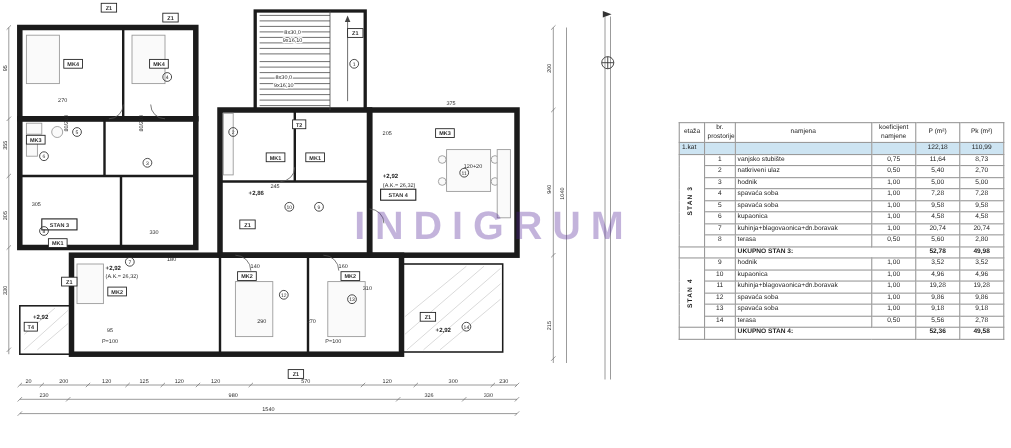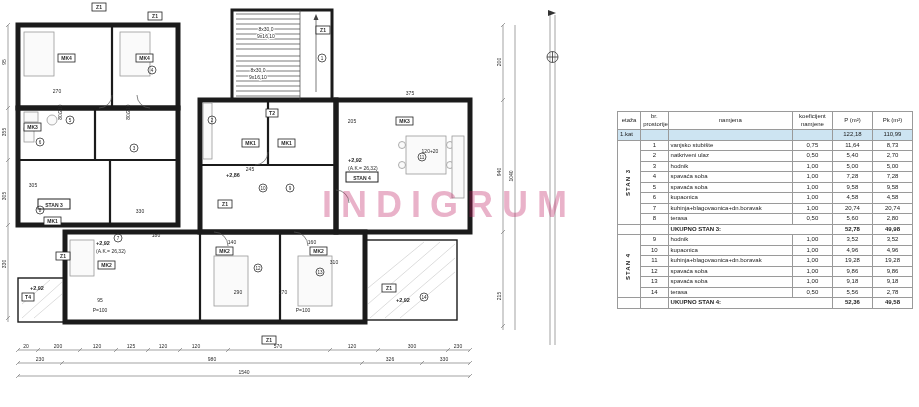--- a/index.html
+++ b/index.html
@@ -11,21 +11,21 @@
   #plan-wrap{position:absolute;left:0;top:0;width:615px;height:407px;}
   svg text{fill:#2a2a2a;}
   .dim{font-size:5px;}
   .lvl{font-size:5.5px;font-weight:bold;}
   .boxlbl{font-size:5px;font-weight:bold;text-anchor:middle;}
   .stairtxt{font-size:5px;text-anchor:middle;paint-order:stroke;stroke:#ffffff;stroke-width:2px;}
   .rn-t{font-size:4.6px;text-anchor:middle;}
   
   #watermark{
     position:absolute;left:322px;top:184px;font-size:36px;font-weight:700;
-    letter-spacing:9px;color:#be185d;opacity:.33;pointer-events:none;white-space:nowrap;
+    letter-spacing:9px;color:#4c1d95;opacity:.33;pointer-events:none;white-space:nowrap;
   }
   
   #table-wrap{position:absolute;left:617px;top:111px;width:296px;}
   table{border-collapse:collapse;width:100%;table-layout:fixed;}
   th,td{
     border:1px solid #9a9a9a;font-size:6px;line-height:1.25;
     padding:1px 2px;color:#222;text-align:center;vertical-align:middle;
     overflow:hidden;white-space:nowrap;
   }
   th{font-weight:normal;}

